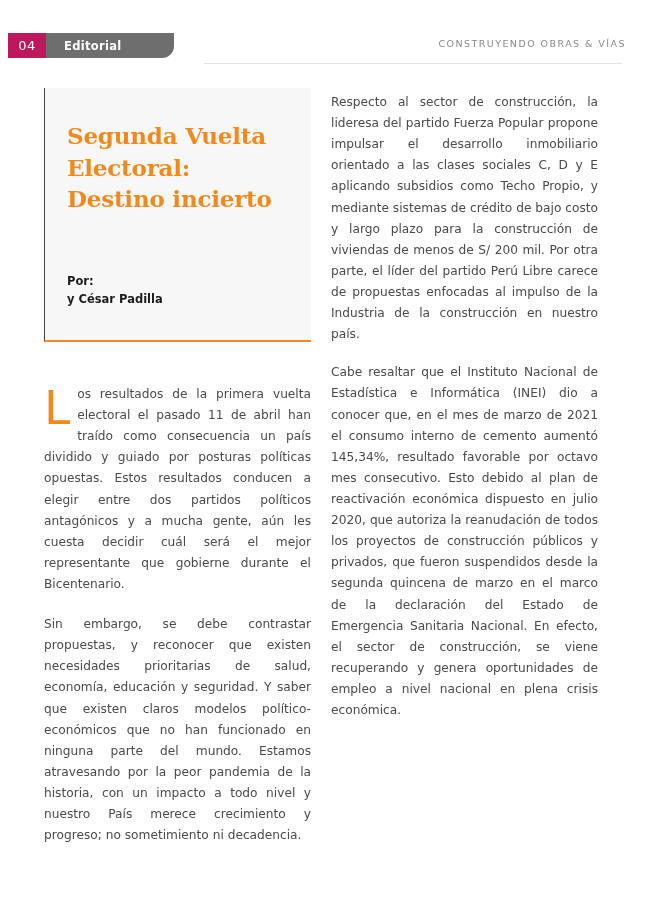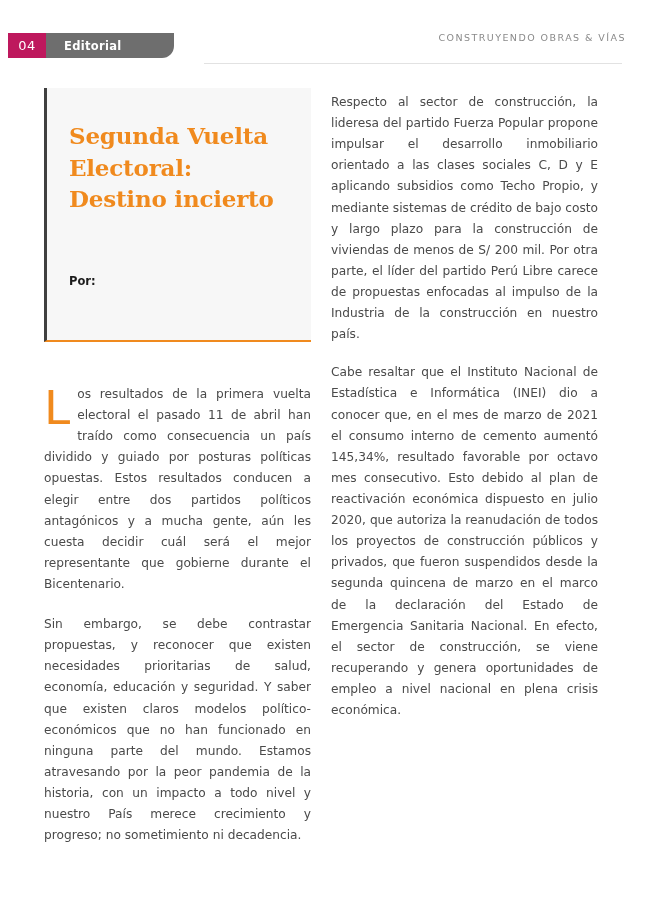--- a/index.html
+++ b/index.html
@@ -51,21 +51,21 @@
     display: flex;
     align-items: center;
     padding: 0 14px 0 18px;
     border-bottom-right-radius: 12px;
     min-width: 96px;
     font-family: "DejaVu Sans", sans-serif;
   }
   .masthead {
     position: absolute;
     right: 24px;
-    top: 32px;
+    top: 38px;
     font-size: 9.5px;
     letter-spacing: 1.45px;
     color: #8a8a8a;
     font-family: "DejaVu Sans", sans-serif;
     white-space: nowrap;
   }
   .header-rule {
     position: absolute;
     left: 204px;
     top: 63px;
@@ -80,21 +80,21 @@
     top: 88px;
     width: 267px;
   }
   .column-left  { left: 44px; }
   .column-right { left: 331px; }
 
   
   .title-block {
     position: relative;
     background: #F7F7F7;
-    border-left: 3px solid #404040;
+    border-left: 1px solid #404040;
     border-bottom: 2px solid #F08A1E;
     padding: 22px 16px 22px 22px;
     box-sizing: border-box;
     width: 267px;
     min-height: 254px;
   }
   .article-title {
     color: #F08A1E;
     font-family: "DejaVu Serif", serif;
     font-weight: bold;
@@ -151,20 +151,21 @@
   <div class="header-rule"></div>
 </div>
 
 <div class="column column-left">
 
   <div class="title-block">
     <h1 class="article-title">Segunda Vuelta Electoral: Destino incierto</h1>
 
     <div class="byline">
       <span class="byline-line">Por:</span>
+      <span class="byline-line">y César Padilla</span>
     </div>
   </div>
 
   <p class="body-par par-lead dropcap">Los resultados de la primera vuelta electoral el pasado 11 de abril han traído como consecuencia un país dividido y guiado por posturas políticas opuestas. Estos resultados conducen a elegir entre dos partidos políticos antagónicos y a mucha gente, aún les cuesta decidir cuál será el mejor representante que gobierne durante el Bicentenario.</p>
 
   <p class="body-par">Sin embargo, se debe contrastar propuestas, y reconocer que existen necesidades prioritarias de salud, economía, educación y seguridad. Y saber que existen claros modelos político-económicos que no han funcionado en ninguna parte del mundo. Estamos atravesando por la peor pandemia de la historia, con un impacto a todo nivel y nuestro País merece crecimiento y progreso; no sometimiento ni decadencia.</p>
 </div>
 
 <div class="column column-right">
 

